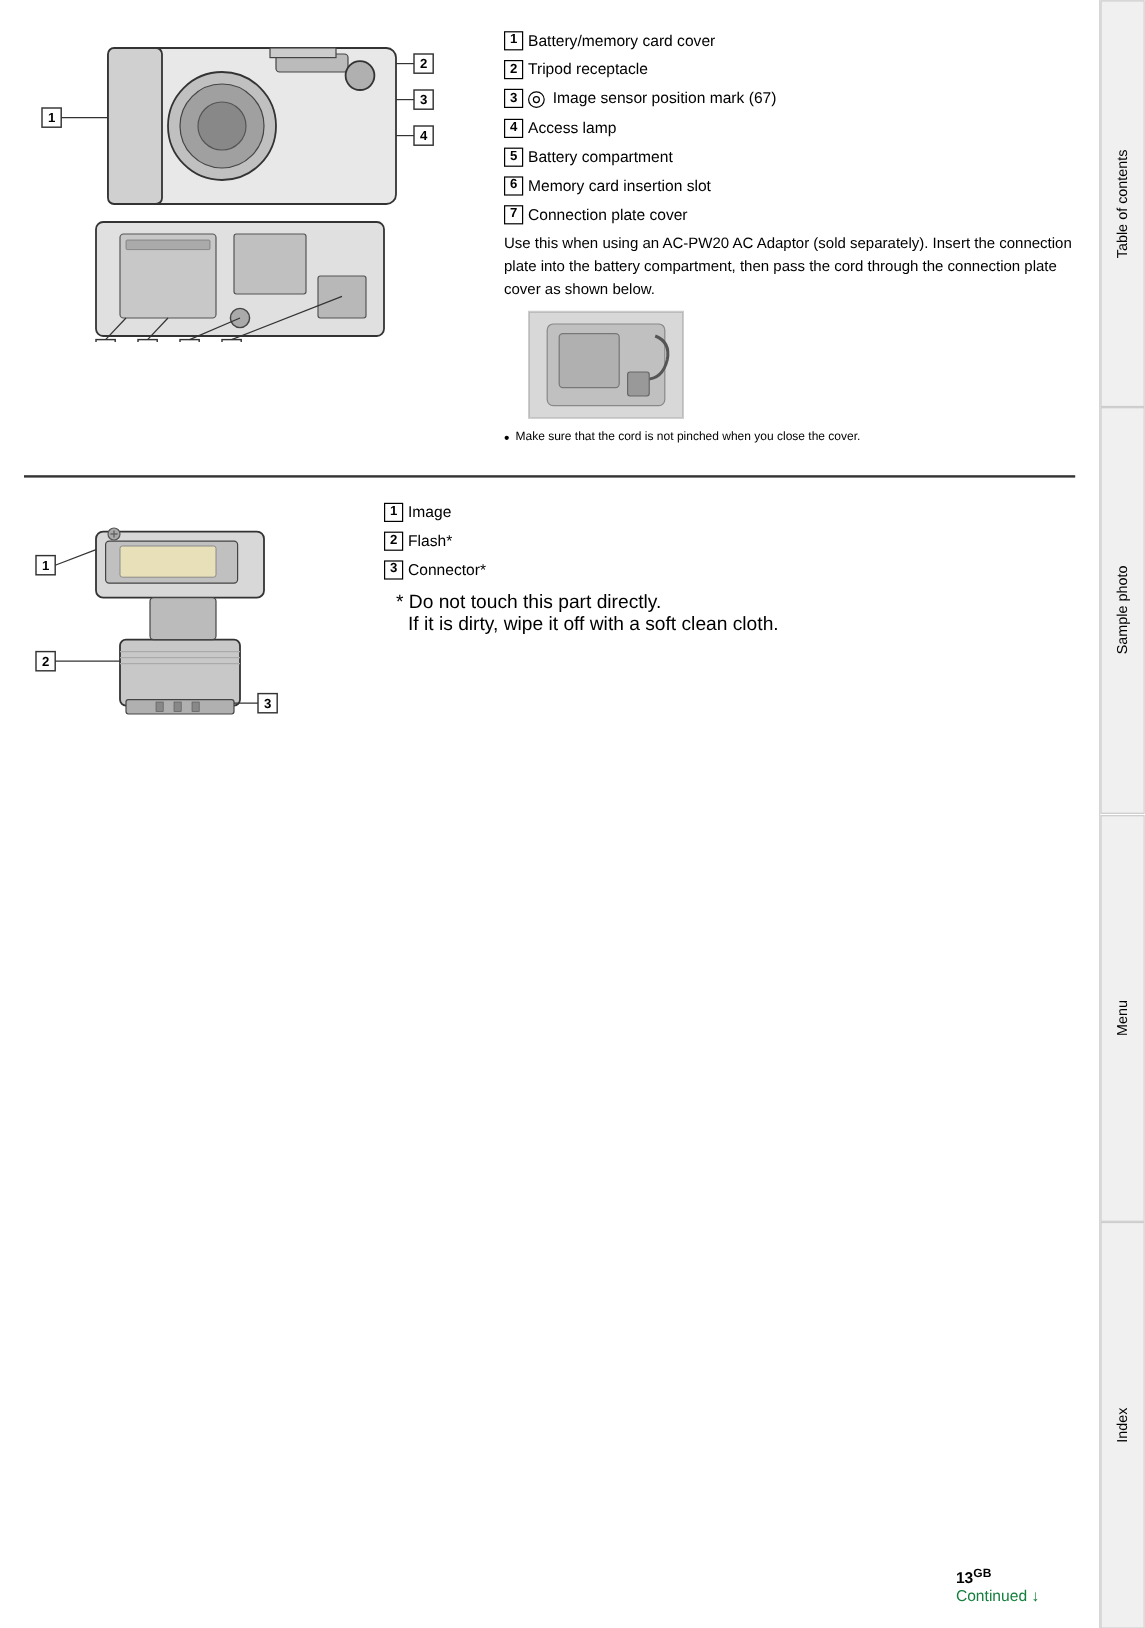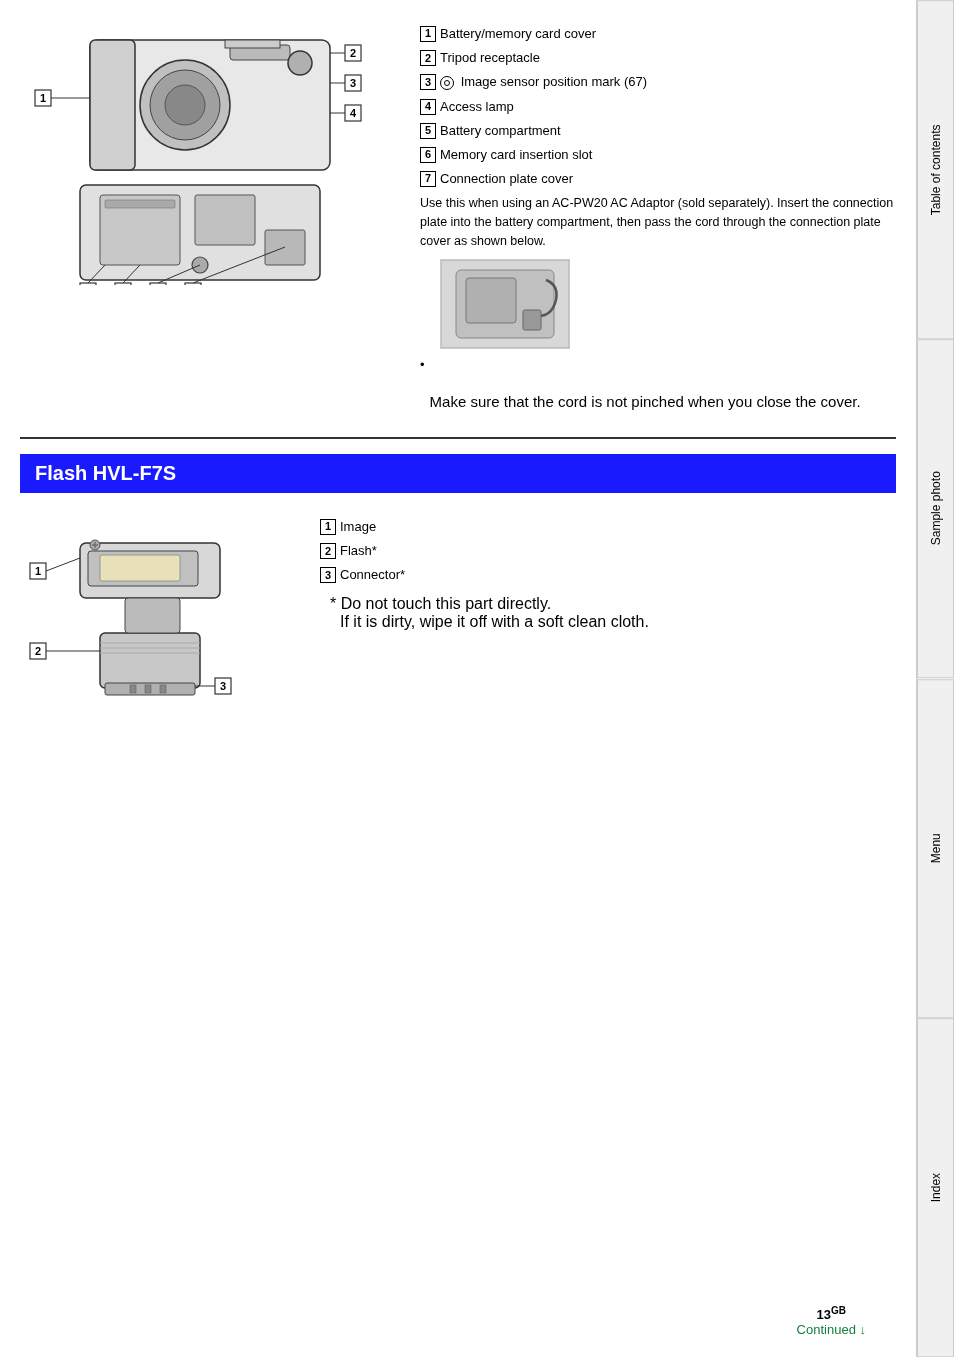--- a/index.html
+++ b/index.html
@@ -187,21 +187,21 @@
       padding-left: 10px;
     }
 
     
     .page-footer {
       position: absolute;
       bottom: 20px;
       right: 50px;
       display: flex;
       flex-direction: column;
-      align-items: center;
+      align-items: flex-start;
     }
 
     .page-number {
       font-size: 13px;
       font-weight: bold;
     }
 
     .continued {
       color: #15803d;
       font-size: 13px;
@@ -338,31 +338,28 @@
             <rect x="15" y="10" width="98" height="68" rx="5" fill="#c0c0c0" stroke="#888" stroke-width="1"></rect>
             <rect x="25" y="18" width="50" height="45" rx="3" fill="#b0b0b0" stroke="#777" stroke-width="1"></rect>
 
             <path d="M 90 55 Q 110 60 115 40 Q 118 25 105 20" stroke="#555" stroke-width="2.5" fill="none"></path>
             <rect x="82" y="50" width="18" height="20" rx="2" fill="#999" stroke="#666" stroke-width="1"></rect>
           </svg>
         </div>
 
         <ul class="bullet-list" style="padding-left:0; margin-top:8px;">
           <li>
-            <span style="font-size:15px; line-height:1.5;margin-top:34px;">Make sure that the cord is not pinched when you close the cover.</span>
+            <span style="font-size:10px; line-height:1.5;">Make sure that the cord is not pinched when you close the cover.</span>
           </li>
         </ul>
       </div>
     </div>
 
     <hr class="divider-line">
 
-    <div class="flash-header">
-      <span>Flash HVL-F7S</span>
-    </div>
 
     <div class="flash-section">
 
       <div class="flash-diagram">
         <svg width="270" height="220" viewBox="0 0 270 220">
 
           <g transform="translate(30, 10)">
 
             <rect x="30" y="20" width="140" height="55" rx="6" ry="6" fill="#d8d8d8" stroke="#333" stroke-width="1.5"></rect>
 

